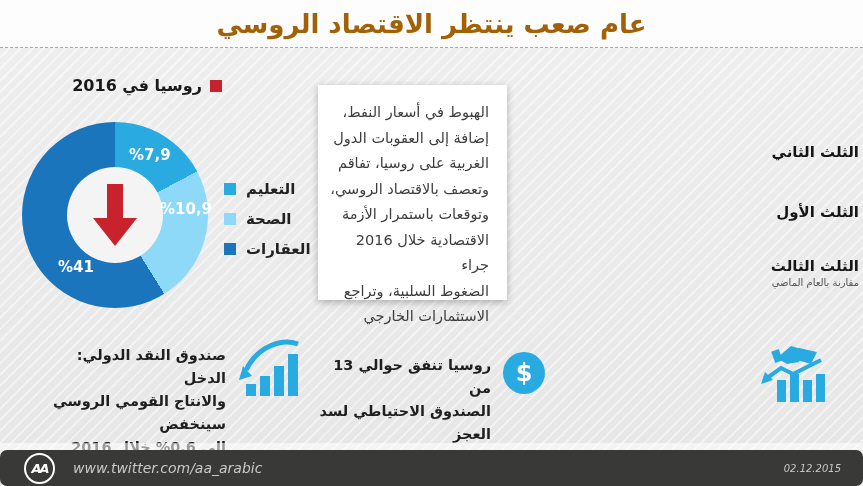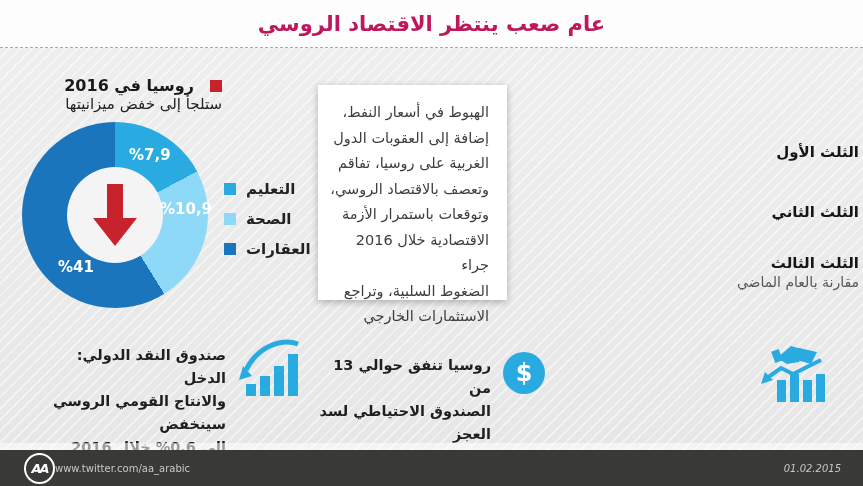--- a/index.html
+++ b/index.html
@@ -5,23 +5,23 @@
   html,body{margin:0;padding:0;}
   .page{position:relative;width:863px;height:486px;overflow:hidden;
     font-family:"DejaVu Sans","Liberation Sans",sans-serif;
     background:
       repeating-linear-gradient(135deg, rgba(255,255,255,.45) 0 2px, rgba(0,0,0,0) 2px 8px),
       linear-gradient(#efefef,#e6e6e6);
   }
   
   .top-band{position:absolute;left:0;top:0;width:863px;height:47px;background:#fdfdfd;
     border-bottom:1px dashed #a9a9a9;display:flex;align-items:center;justify-content:center;}
-  .title{font-size:21px;font-weight:bold;color:#be185d;}
+  .title{font-size:26px;font-weight:bold;color:#a16207;}
   
-  .sec-head{position:absolute;display:flex;align-items:center;gap:16px;direction:rtl;}
+  .sec-head{position:absolute;display:flex;align-items:center;gap:8px;direction:rtl;}
   .sec-head .bullet{width:12px;height:12px;flex:0 0 auto;}
   .sec-head .h-text{font-size:16px;font-weight:bold;color:#1a1a1a;white-space:nowrap;}
   .head-right{top:76px;right:107px;}
   .head-left{top:76px;right:641px;}
   .sub-left{position:absolute;top:95px;right:641px;font-size:15px;color:#222;direction:rtl;white-space:nowrap;}
   
   .donut{position:absolute;left:22px;top:122px;width:186px;height:186px;border-radius:50%;}
   .donut-hole{position:absolute;left:67px;top:167px;width:96px;height:96px;border-radius:50%;
     background:#f4f4f4;display:flex;align-items:center;justify-content:center;}
   .down-arrow{position:relative;width:44px;height:62px;}
@@ -43,55 +43,54 @@
   .card-text{direction:rtl;text-align:right;font-size:14.5px;line-height:25.5px;color:#3d3d3d;white-space:pre-line;}
   
   .hbar{position:absolute;left:556px;top:122px;width:196px;height:183px;
     border-right:2px solid #4a4a4a;border-bottom:1px dashed #c2c2c2;}
   .hbar-row{position:relative;height:60px;border-top:1px dashed #c2c2c2;box-sizing:border-box;}
   .hbar-bar{position:absolute;right:0;top:11px;height:38px;}
   .hbar-val{position:absolute;top:20px;font-size:15px;color:#222;direction:ltr;white-space:nowrap;}
   .cat-col{position:absolute;left:764px;top:122px;width:95px;}
   .cat-cell{height:60px;display:flex;flex-direction:column;justify-content:center;direction:rtl;}
   .cat-label{font-size:15px;font-weight:bold;color:#161616;white-space:nowrap;}
-  .cat-note{font-size:14px;color:#555;white-space:nowrap;margin-top:2px;}
+  .cat-note{font-size:10px;color:#555;white-space:nowrap;margin-top:2px;}
   
   .callout{position:absolute;display:flex;direction:rtl;align-items:flex-start;gap:12px;}
   .co-right{right:38px;top:344px;width:290px;}
   .co-mid{right:318px;top:348px;width:230px;}
   .co-left{right:561px;top:338px;width:270px;}
   .co-text{direction:rtl;text-align:right;font-size:14.5px;font-weight:bold;line-height:23px;
     color:#1f1f1f;white-space:pre-line;padding-top:6px;}
   .icon-box{flex:0 0 auto;}
   .dollar-circle{width:42px;height:42px;border-radius:50%;background:#29abe2;color:#fff;
     display:flex;align-items:center;justify-content:center;font-size:24px;font-weight:bold;margin-top:4px;}
   
   .pre-footer{position:absolute;left:0;bottom:36px;width:863px;height:7px;background:rgba(255,255,255,.55);}
   .footer{position:absolute;left:0;bottom:0;width:863px;height:36px;background:#393937;
-    display:flex;align-items:center;}
+    display:flex;align-items:center;border-radius:7px;}
   .aa-logo{width:27px;height:27px;border:2px solid #fff;border-radius:50%;margin-left:24px;
     display:flex;align-items:center;justify-content:center;color:#fff;
     font-size:13px;font-weight:bold;font-style:italic;letter-spacing:-2px;}
-  .footer-url{margin-left:0;font-size:10px;color:#c9c9c9;}
+  .footer-url{margin-left:18px;font-size:14px;color:#c9c9c9;font-style:italic;}
   .footer-date{margin-left:auto;margin-right:22px;font-size:10px;color:#c9c9c9;font-style:italic;}
 </style>
 </head>
 <body>
 
 <div class="page">
 
   <div class="top-band">
     <div class="title">عام صعب ينتظر الاقتصاد الروسي</div>
   </div>
 
   <div class="sec-head head-left">
     <span class="bullet" style="background:#c8232c"></span>
     <span class="h-text">روسيا في 2016</span>
   </div>
-  <div class="sub-left">ستلجأ إلى خفض ميزانيتها</div>
 
   <div class="donut" id="donut" style="background: conic-gradient(rgb(41, 171, 226) 0deg, rgb(41, 171, 226) 62deg, rgb(142, 216, 248) 62deg, rgb(142, 216, 248) 148deg, rgb(27, 117, 188) 148deg, rgb(27, 117, 188) 360deg);"></div>
   <div class="donut-hole">
     <div class="down-arrow">
       <div class="shaft"></div>
         <div class="head"></div>
     </div>
   </div>
   <span class="donut-label dl-0">%7,9</span>
   <span class="donut-label dl-1">%10,9</span>
@@ -119,24 +118,24 @@
 وتعصف بالاقتصاد الروسي،
 وتوقعات باستمرار الأزمة
 الاقتصادية خلال 2016 جراء
 الضغوط السلبية، وتراجع
 الاستثمارات الخارجي</div>
   </div>
 
 
   <div class="cat-col" id="catcol">
       <div class="cat-cell">
-        <div class="cat-label">الثلث الأول</div>
+        <div class="cat-label">الثلث الثاني</div>
       </div>
       <div class="cat-cell">
-        <div class="cat-label">الثلث الثاني</div>
+        <div class="cat-label">الثلث الأول</div>
       </div>
       <div class="cat-cell">
         <div class="cat-label">الثلث الثالث</div>
         <div class="cat-note">مقارنة بالعام الماضي</div>
       </div>
     </div>
 
   <div class="callout co-right">
     <div class="icon-box">
       <svg width="66" height="58" viewBox="0 0 66 58">
@@ -181,16 +180,16 @@
     </div>
     <div class="co-text">صندوق النقد الدولي: الدخل
 والانتاج القومي الروسي سينخفض
 إلى 0.6% خلال 2016</div>
   </div>
 
   <div class="pre-footer"></div>
   <div class="footer">
     <div class="aa-logo">AA</div>
     <div class="footer-url">www.twitter.com/aa_arabic</div>
-    <div class="footer-date">01.02.2015</div>
+    <div class="footer-date">02.12.2015</div>
   </div>
 
 </div>
 
 </body></html>

